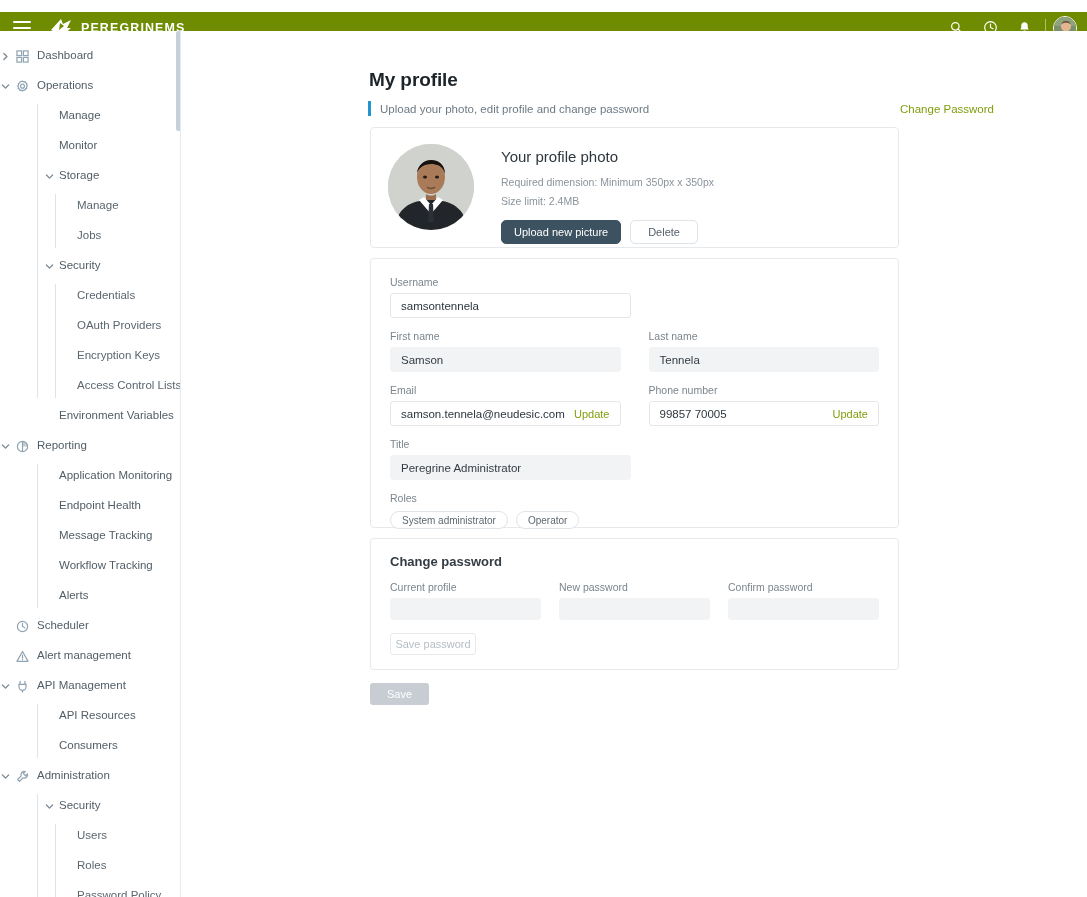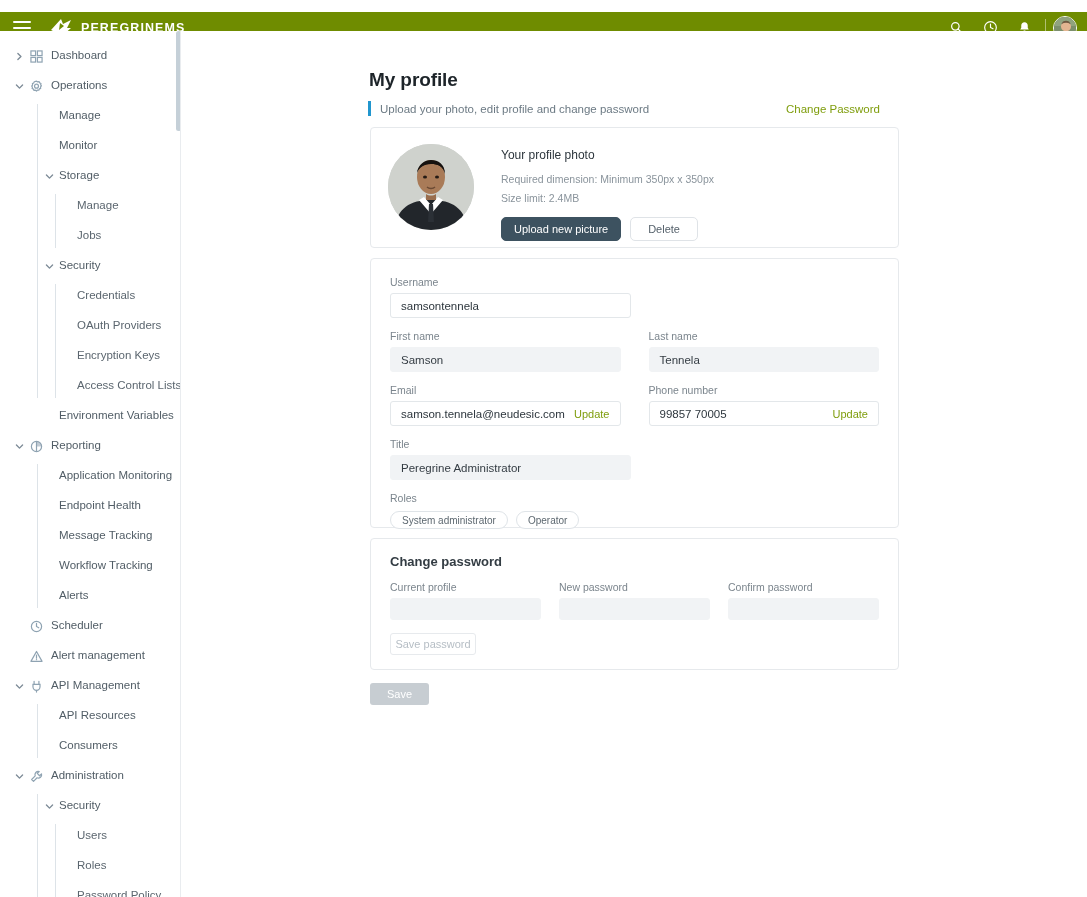--- a/index.html
+++ b/index.html
@@ -60,21 +60,21 @@
     overflow: hidden;
   }
   .nav { position: relative; padding-top: 10px; }
   .nav-item {
     position: relative;
     display: flex; align-items: center;
     height: 30px;
     font-size: 11.5px; color: #515d66;
     cursor: pointer; white-space: nowrap;
   }
-  .nav-item.lvl1 { padding-left: 14px; }
+  .nav-item.lvl1 { }
   .nav-item.lvl2 { padding-left: 44px; }
   .nav-item.lvl3 { padding-left: 62px; }
   .nav-item.lvl2.noguide { padding-left: 44px; }
   .nav-item .caret {
     width: 11px; height: 11px; flex: none; margin-right: 4px;
     display: flex; align-items: center; justify-content: center;
   }
   .nav-item .nicon {
     width: 14px; height: 14px; flex: none; margin-right: 8px;
     display: flex; align-items: center; justify-content: center;
@@ -106,21 +106,21 @@
     background: #ffffff;
     overflow: hidden;
   }
   .page-title {
     position: absolute; left: 188px; top: 38px;
     font-size: 19px; font-weight: bold; color: #1d2429;
     letter-spacing: -0.1px;
   }
   .subtitle-row {
     position: absolute; left: 187px; top: 70px;
-    width: 512px; display: flex; align-items: center;
+    width: 626px; display: flex; align-items: center;
   }
   .sub-bar {
     width: 3px; height: 15px; background: #2196ce; flex: none; margin-right: 9px;
   }
   .subtitle { font-size: 11.5px; color: #6c7a84; }
   .change-pass-link {
     margin-left: auto; font-size: 11.5px; color: #7f9d0c; cursor: pointer;
   }
 
   .card {
@@ -132,21 +132,21 @@
   #photo-card { left: 189px; top: 96px; width: 529px; height: 121px; }
   #details-card { left: 189px; top: 227px; width: 529px; height: 270px; }
   #password-card { left: 189px; top: 507px; width: 529px; height: 132px; }
 
   .photo-inner { display: flex; padding: 16px 0 0 17px; }
   .photo-circle {
     width: 86px; height: 86px; border-radius: 50%;
     overflow: hidden; flex: none; background: #ccd0cd;
   }
   .photo-meta { margin-left: 27px; padding-top: 4px; }
-  .pm-title { font-size: 12px; color: #2d363d; margin-bottom: 11px; }
+  .pm-title { font-size: 15px; color: #2d363d; margin-bottom: 11px; }
   .pm-line { font-size: 10.5px; color: #8a949c; margin-bottom: 7px; }
   .photo-btns { display: flex; margin-top: 13px; }
   .btn {
     font-size: 11px; border-radius: 5px;
     display: flex; align-items: center; justify-content: center;
     cursor: pointer; white-space: nowrap;
   }
   .btn-dark {
     background: #3d5260; color: #ffffff; border: 1px solid #3d5260;
     height: 24px; padding: 0 12px; font-weight: 500;

